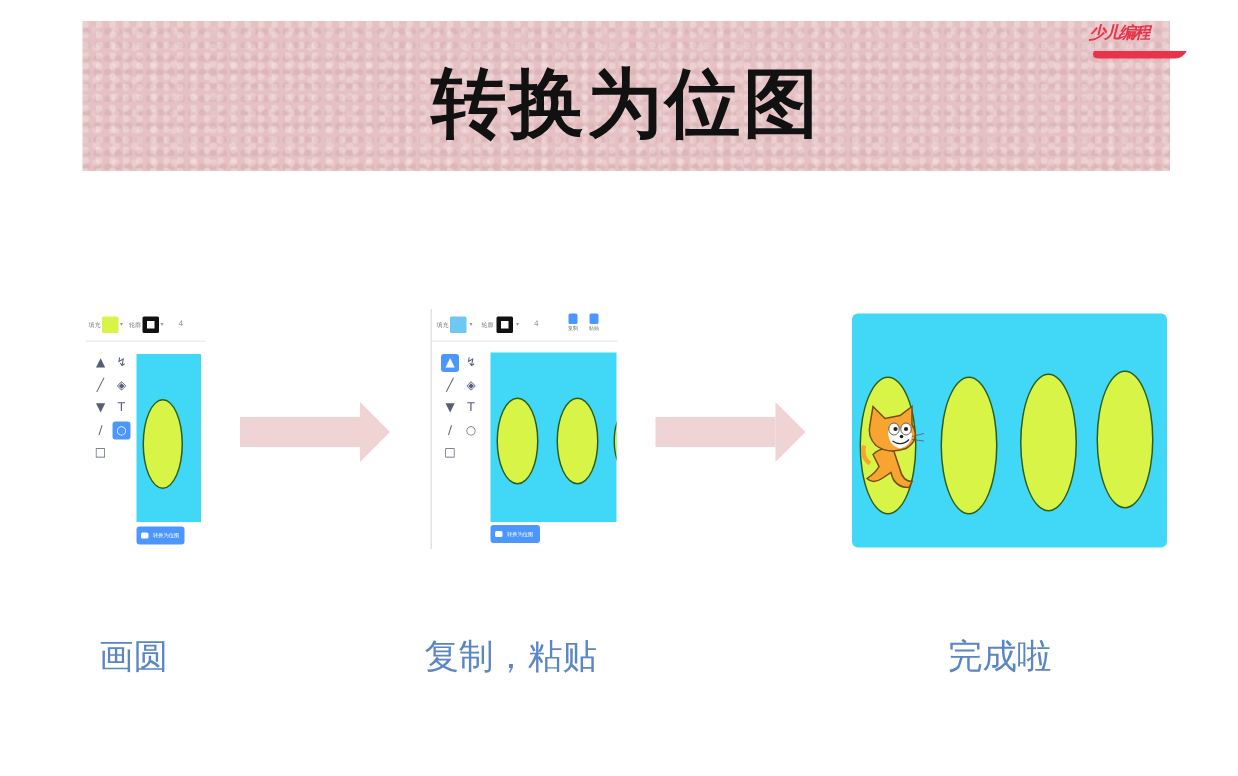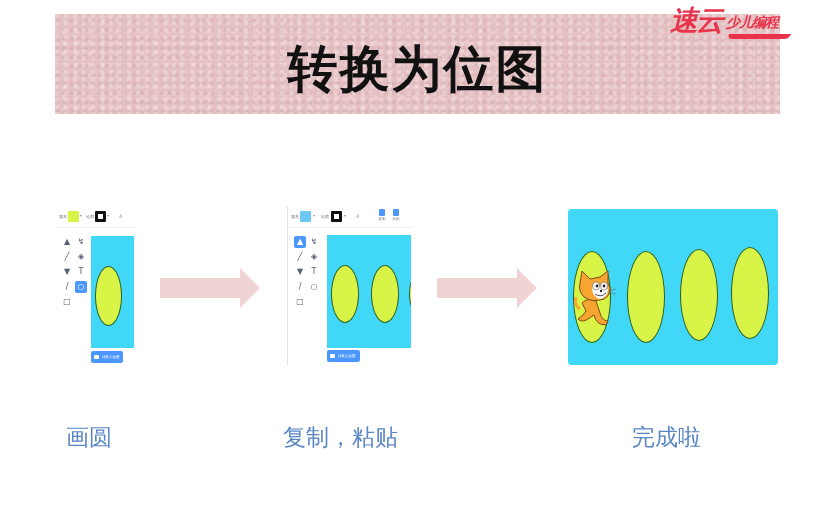--- a/index.html
+++ b/index.html
@@ -22,21 +22,21 @@
   }
 
   .logo {
     position: absolute; left: 668px; top: 2px; width: 130px; height: 42px;
   }
   .logo-main {
     position: absolute; left: 2px; top: 0px; font-size: 28px; font-style: italic; font-weight: bold;
     color: #e8334a; font-family: "DejaVu Serif", serif; letter-spacing: -2px;
   }
   .logo-sub {
-    position: absolute; left: 58px; top: 12px; font-size: 14px; font-style: italic; font-weight: bold;
+    position: absolute; left: 58px; top: 12px; font-size: 11px; font-style: italic; font-weight: bold;
     color: #e8334a; font-family: "DejaVu Serif", serif; letter-spacing: -1px;
   }
   .logo-swoosh {
     position: absolute; left: 60px; top: 32px; width: 62px; height: 5px;
     background: #e8334a; border-radius: 0 0 40px 40px; transform: skewX(-25deg);
   }
 
   
   .editor { position: absolute; background: #ffffff; }
   .editor-1 { left: 57px; top: 206px; width: 80px; height: 160px; }
@@ -82,21 +82,20 @@
   .caption { position: absolute; top: 422px; font-size: 23px; color: #5a86c4; font-family: "DejaVu Sans", sans-serif; }
 </style>
 </head>
 <body>
 
 <div class="banner">
   <div class="banner-title">转换为位图</div>
 </div>
 
 <div class="logo">
-  <span class="logo-main">速云</span>
   <span class="logo-sub">少儿编程</span>
   <span class="logo-swoosh"></span>
 </div>
 
 <div class="editor editor-1">
   <div class="toolbar">
     <span class="tb-label" style="left:2px">填充</span>
     <span class="swatch" style="left:11px; background:#d8f547"></span>
     <span class="tb-caret" style="left:23px">▾</span>
     <span class="tb-label" style="left:29px">轮廓</span>

